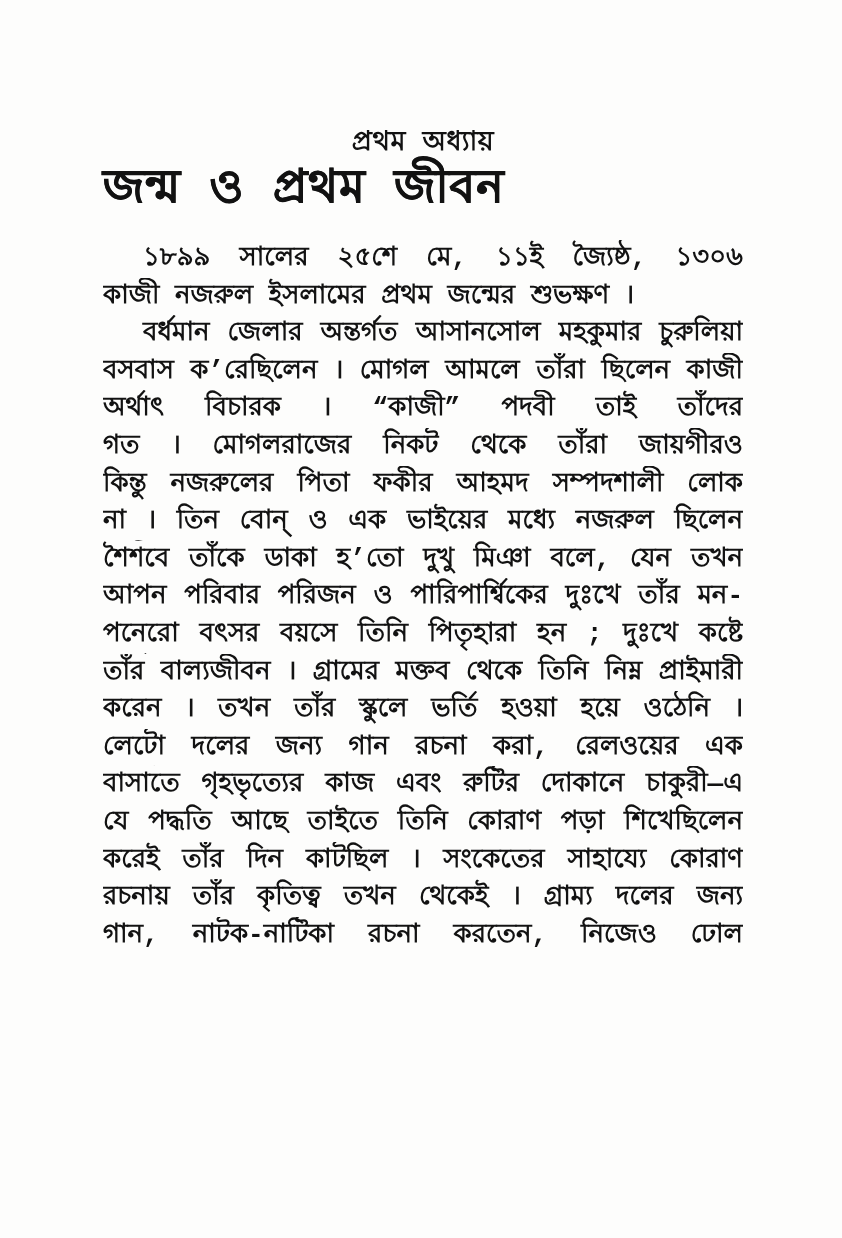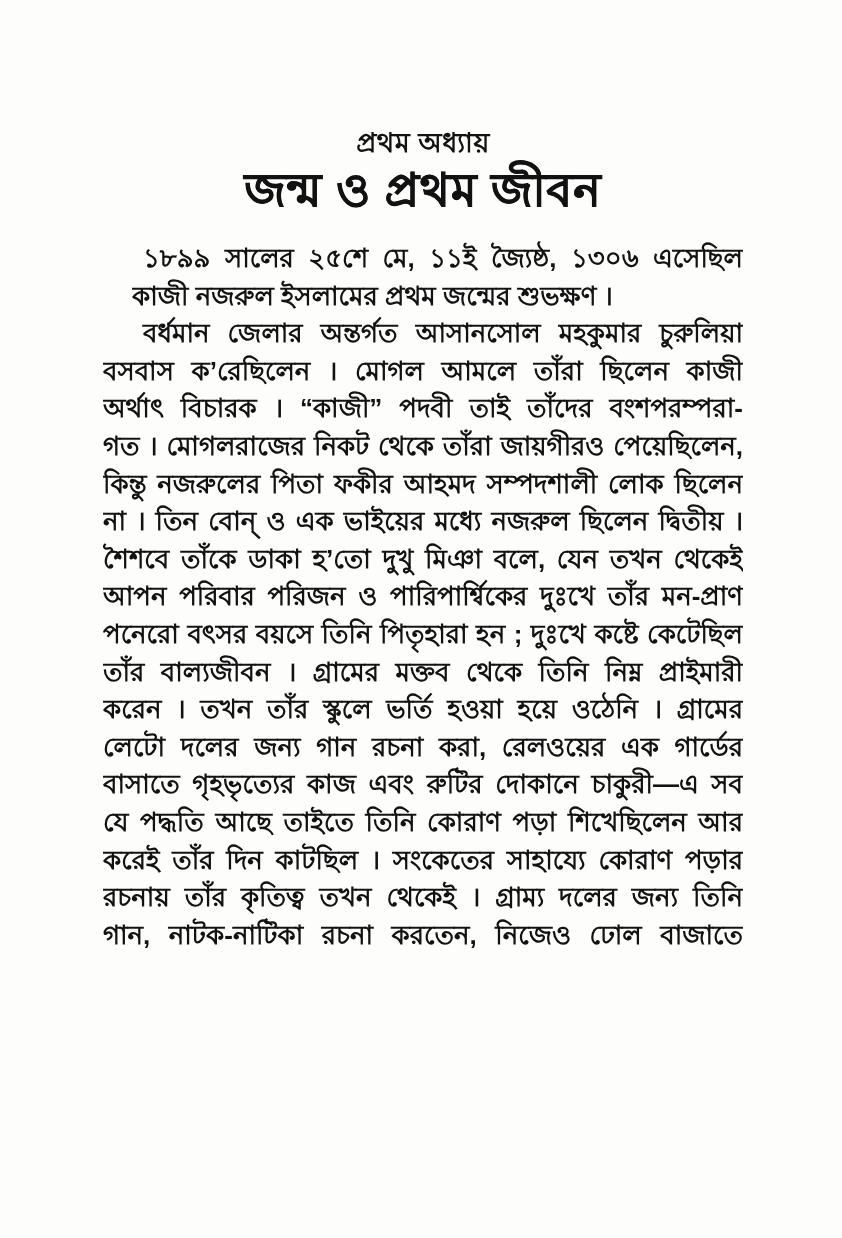--- a/index.html
+++ b/index.html
@@ -6,39 +6,38 @@
     margin: 0;
     padding: 0;
     background: #ffffff;
   }
   .page {
     position: relative;
     width: 842px;
     height: 1238px;
     background: #fdfdfc;
     color: #121212;
-    font-family: Liberation Sans, sans-serif;
+    font-family: Liberation Mono, monospace;
     overflow: hidden;
   }
   .content {
     position: absolute;
     left: 103px;
     top: 126px;
     width: 640px;
   }
   .chapter-label {
     text-align: center;
     font-size: 27px;
     font-weight: bold;
     line-height: 34px;
     letter-spacing: 0.5px;
     margin: 0 0 4px 0;
   }
   .book-title {
-    text-align: center;
     font-size: 46px;
     font-weight: bold;
     line-height: 52px;
     letter-spacing: 1px;
     margin: 0 0 24px 0;
     -webkit-text-stroke: 0.6px #121212;
   }
   .para {
     margin: 0;
   }
@@ -48,21 +47,20 @@
     font-weight: bold;
     line-height: 37.6px;
     height: 37.6px;
     text-align: justify;
     text-align-last: justify;
     white-space: normal;
     overflow: hidden;
   }
   .line.left-last {
     text-align-last: left;
-    margin-left: 29px;
   }
   .line.indent {
     text-indent: 40px;
   }
 </style>
 </head>
 <body>
 
 <div class="page">
   <div class="content">

